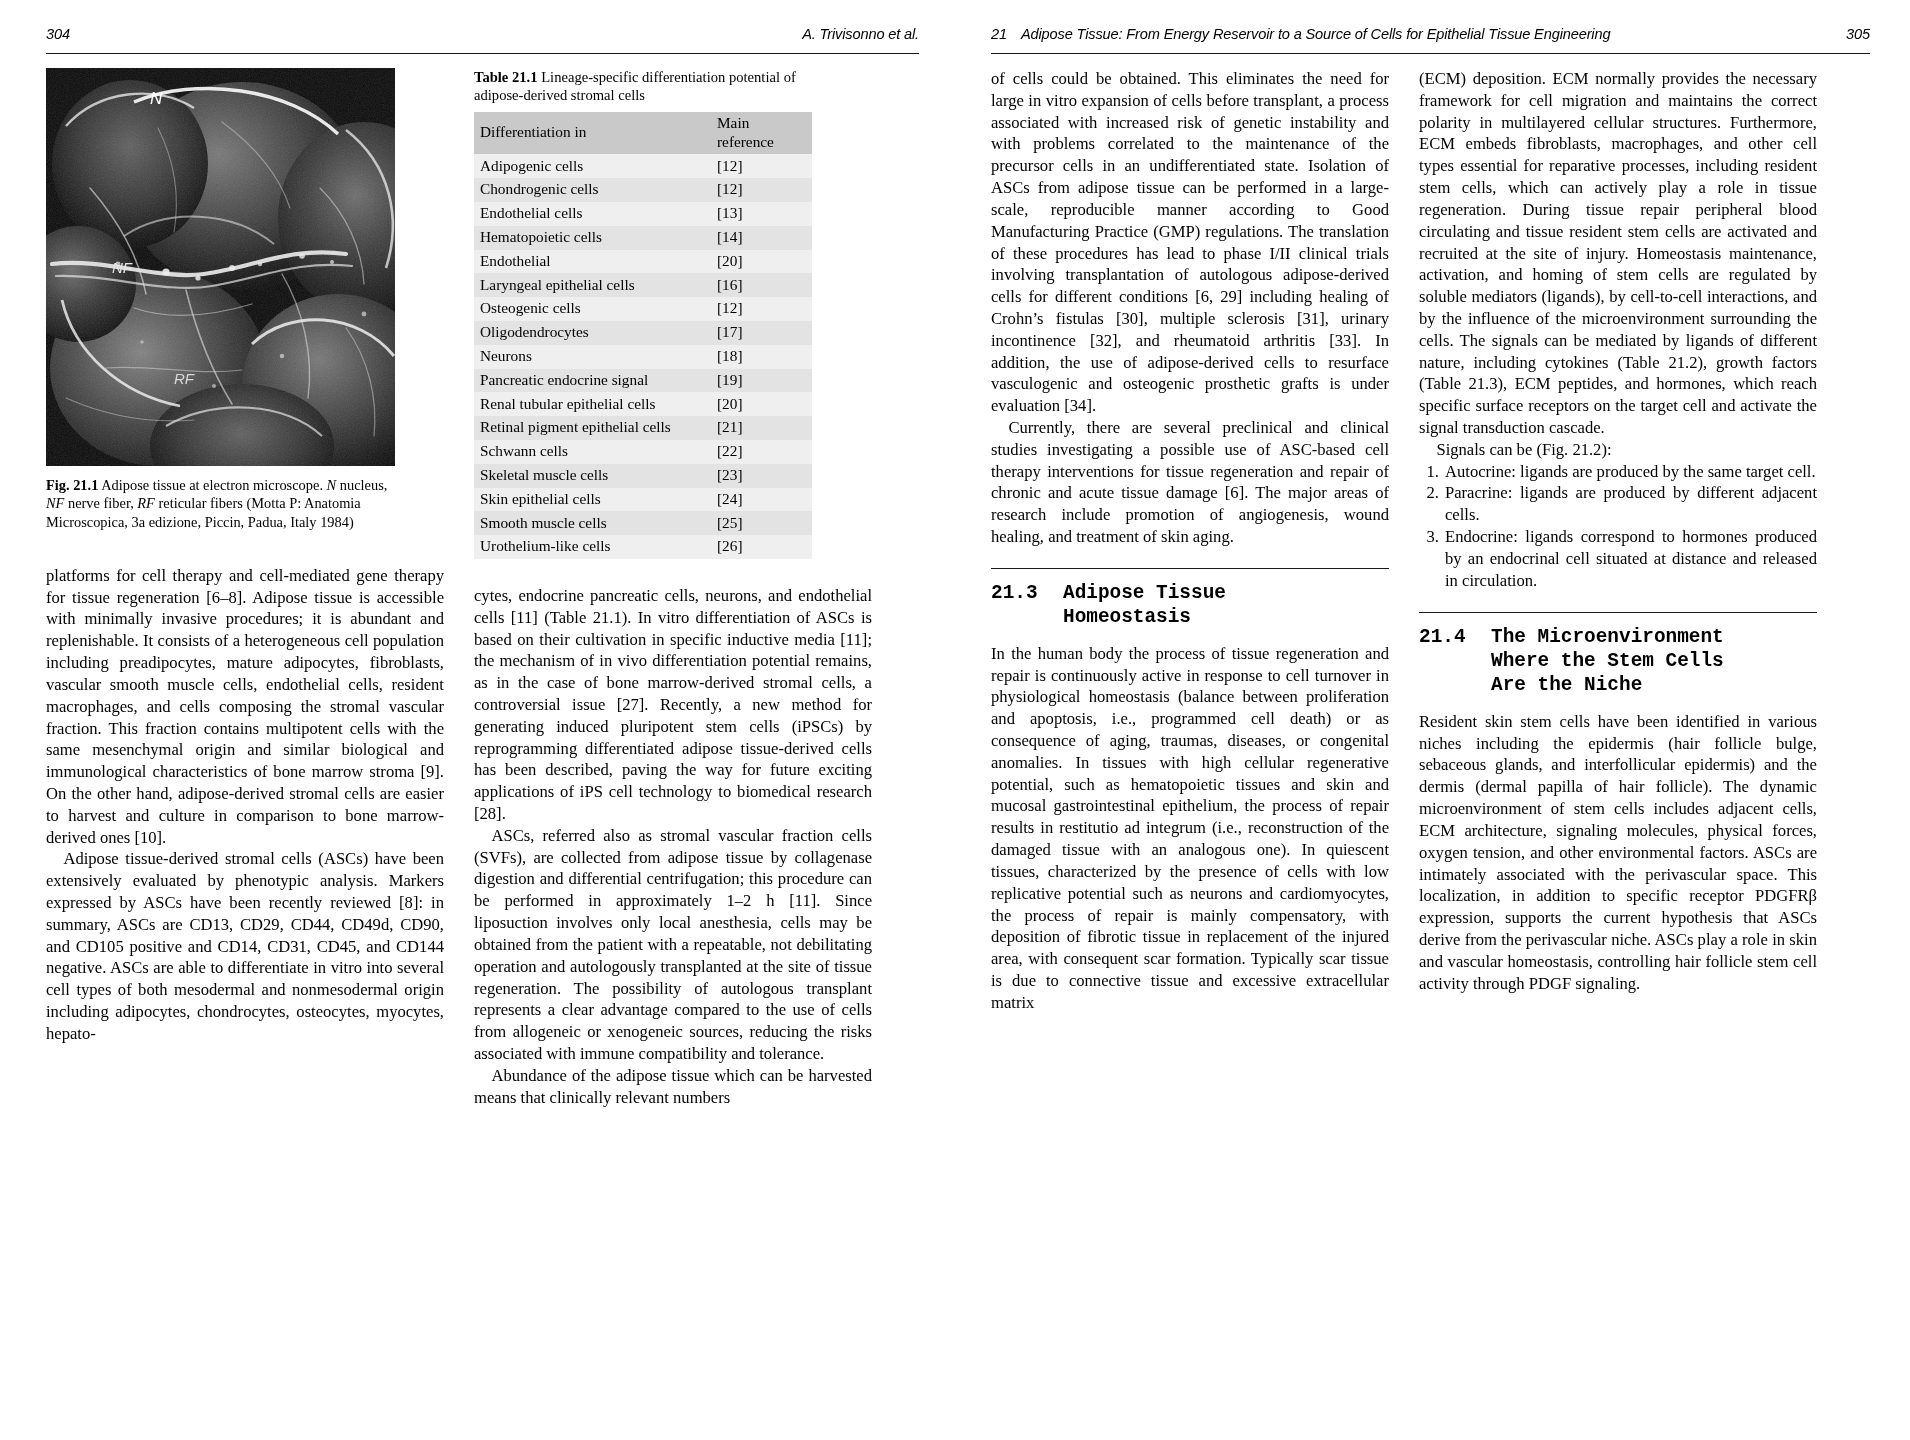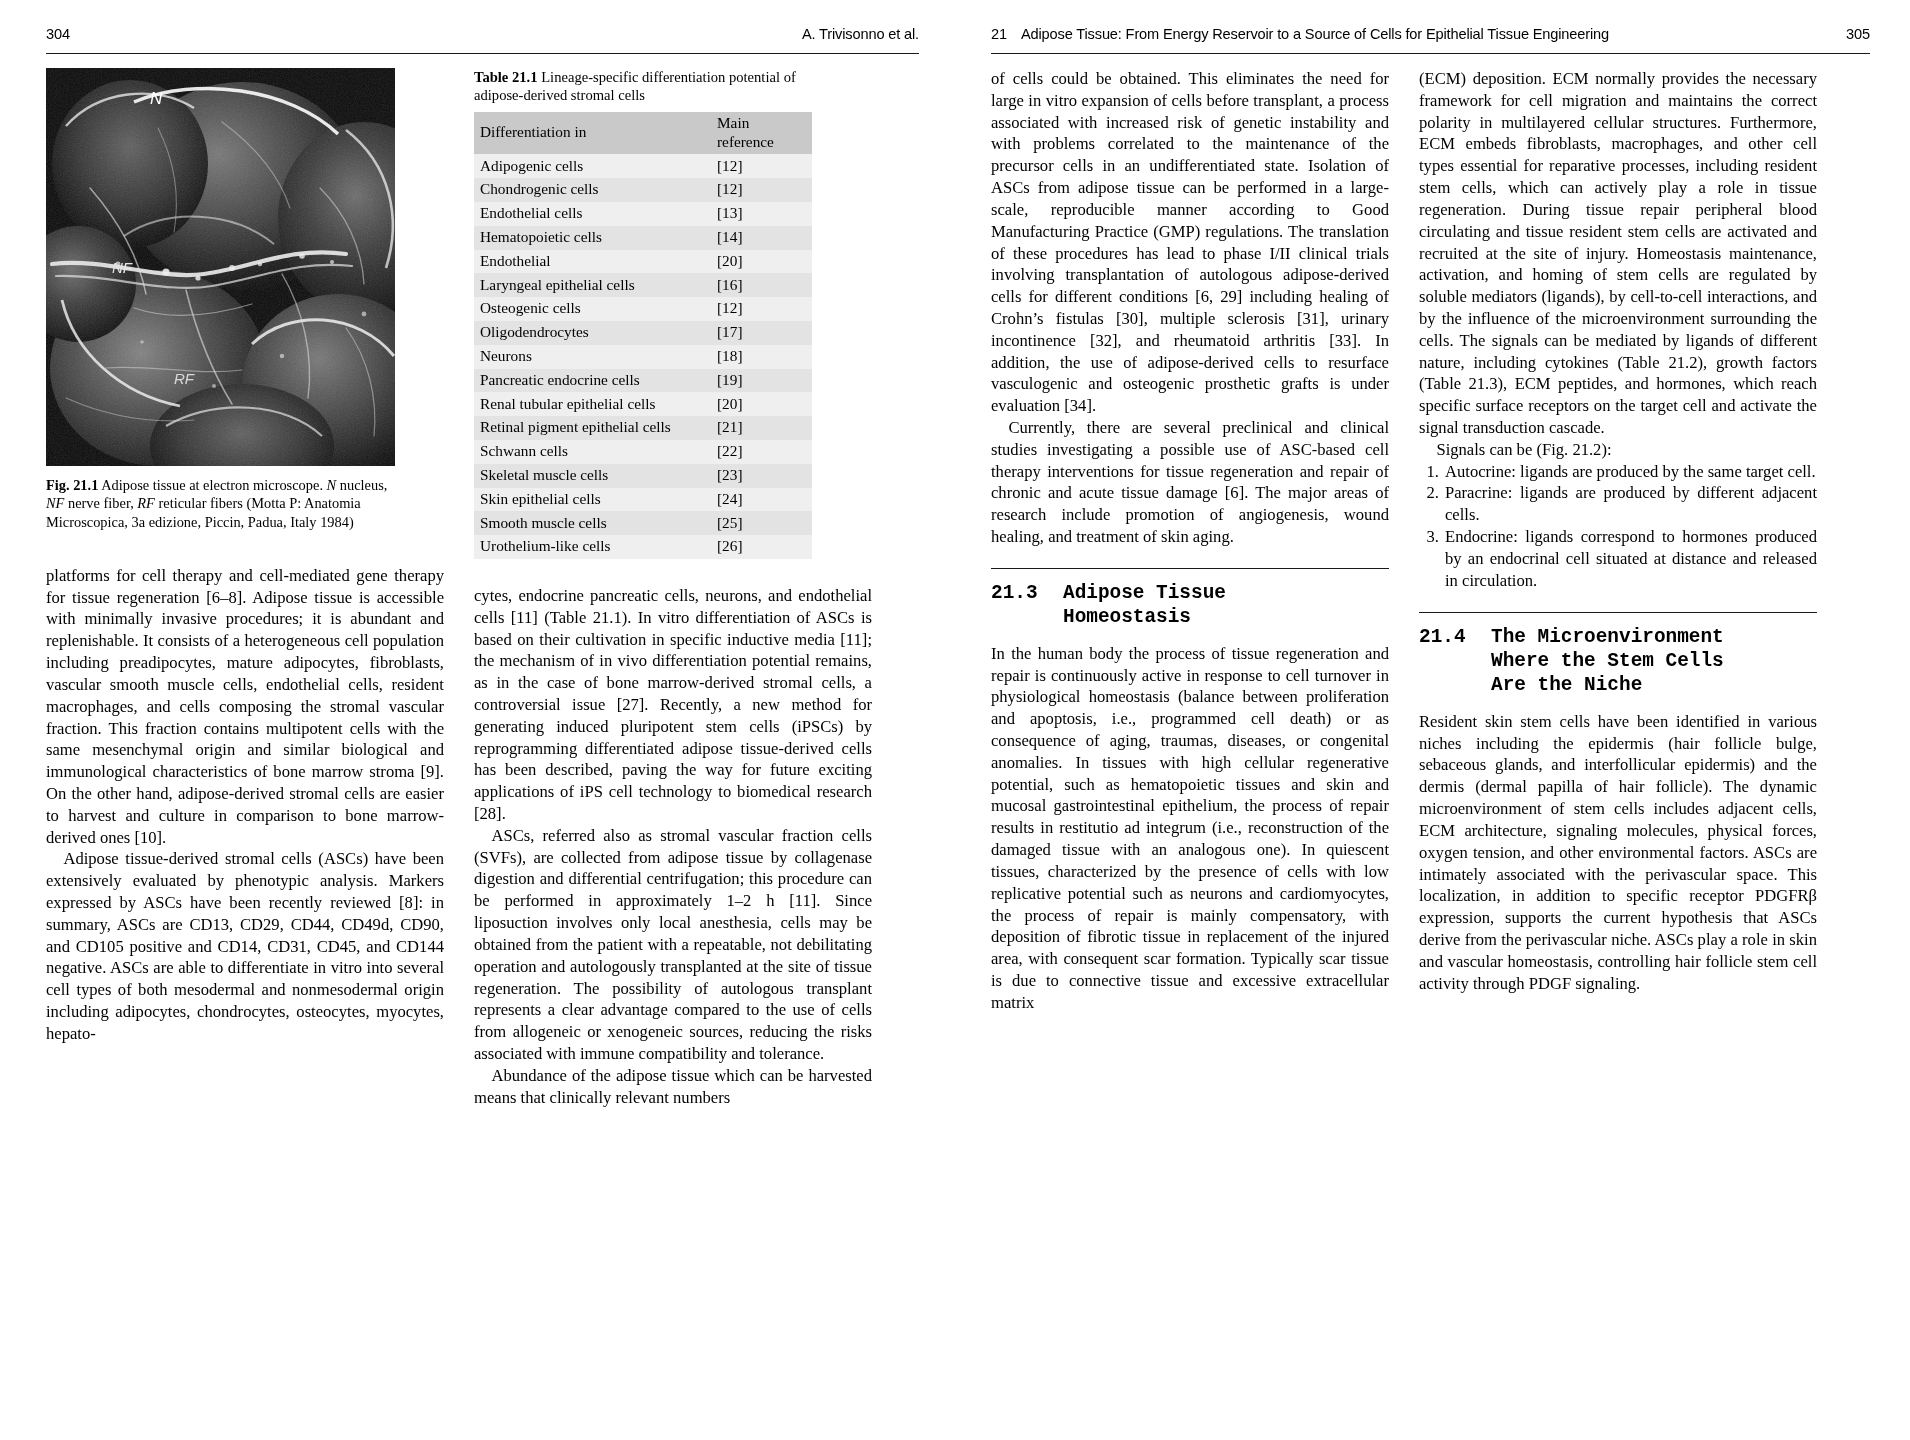--- a/index.html
+++ b/index.html
@@ -29,20 +29,21 @@
   .page.right { padding-left: 36px; padding-right: 40px; }
 
   
   .runhead {
     display: flex;
     align-items: baseline;
     font-family: "Liberation Sans", sans-serif;
     font-size: 14.6px;
     letter-spacing: -0.15px;
     height: 22px;
+    font-style: italic;
   }
   .runhead .folio { font-weight: 400; }
   .runhead .rh-title { font-weight: 400; white-space: nowrap; }
   .runhead.left-head { justify-content: space-between; }
   .runhead.right-head { justify-content: flex-start; gap: 0; }
   .runhead.right-head .chapnum { margin-right: 14px; }
   .runhead.right-head .rh-title { flex: 1; }
   .rule {
     border: 0;
     border-top: 1.7px solid #1a1a1a;
@@ -309,21 +310,21 @@
                 </tr>
                 <tr>
                   <td>Oligodendrocytes</td>
                   <td class="ref">[17]</td>
                 </tr>
                 <tr>
                   <td>Neurons</td>
                   <td class="ref">[18]</td>
                 </tr>
                 <tr>
-                  <td>Pancreatic endocrine cells</td>
+                  <td>Pancreatic endocrine signal</td>
                   <td class="ref">[19]</td>
                 </tr>
                 <tr>
                   <td>Renal tubular epithelial cells</td>
                   <td class="ref">[20]</td>
                 </tr>
                 <tr>
                   <td>Retinal pigment epithelial cells</td>
                   <td class="ref">[21]</td>
                 </tr>

